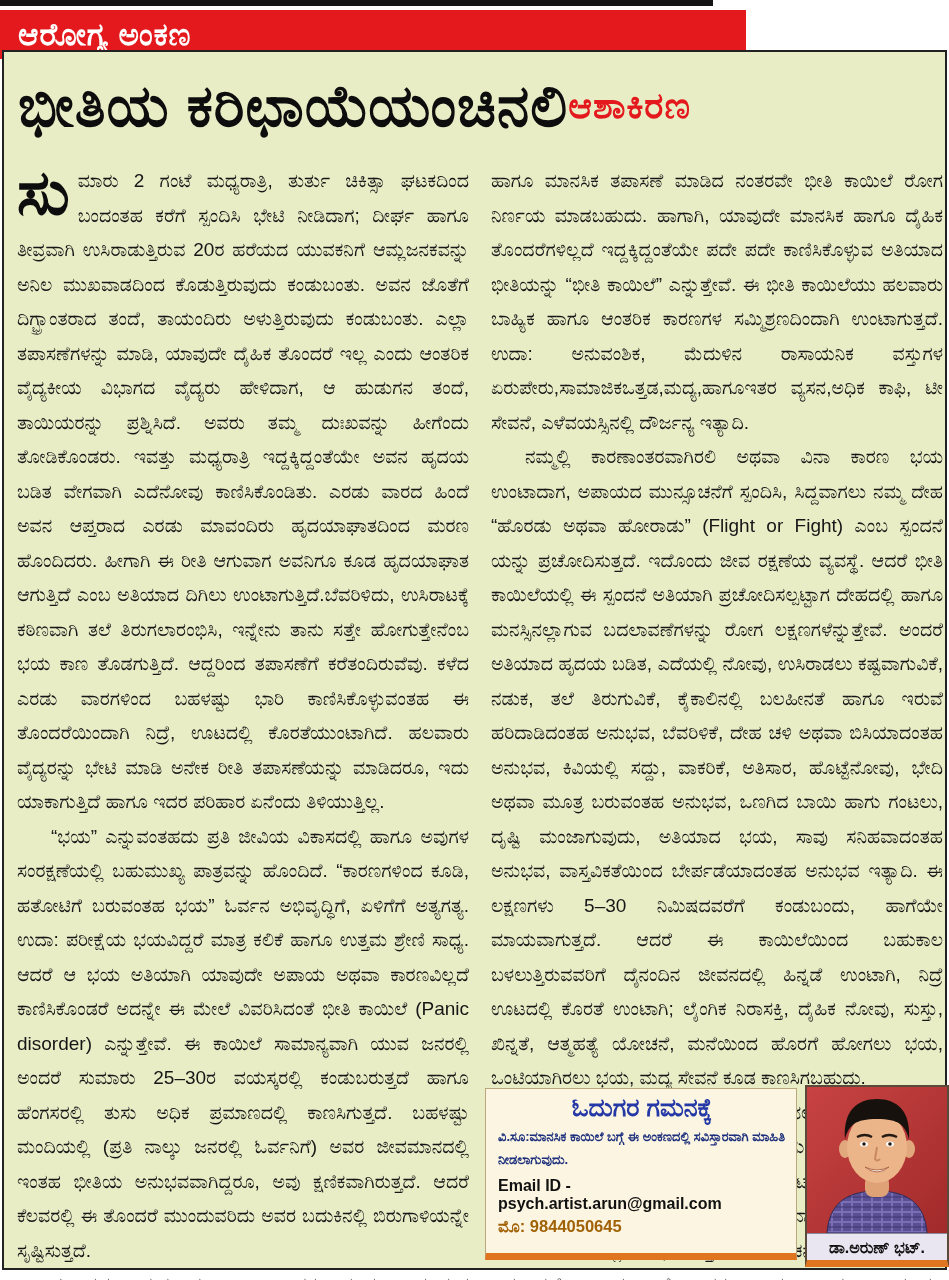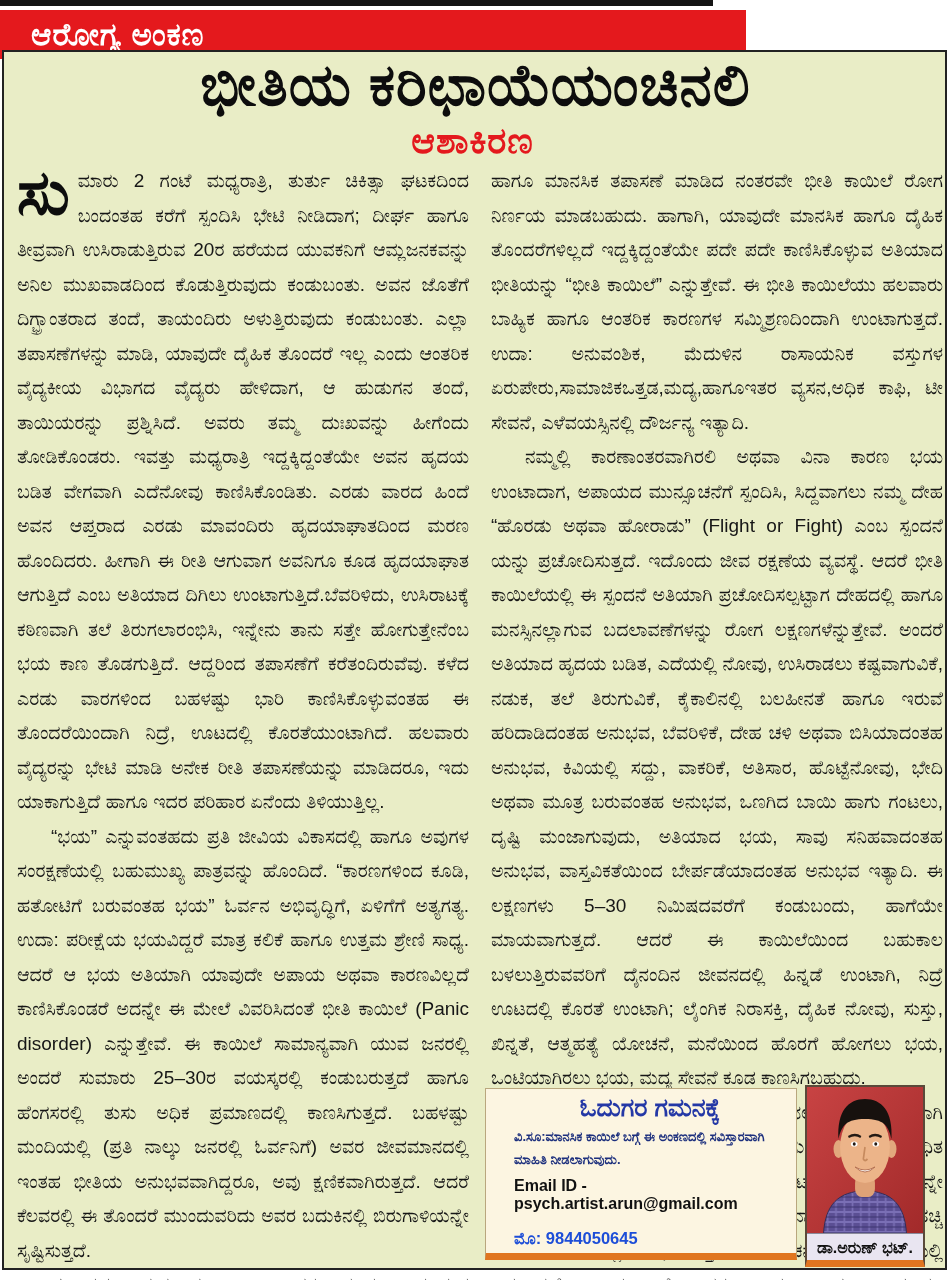--- a/index.html
+++ b/index.html
@@ -5,69 +5,69 @@
   html,body{margin:0;padding:0;}
   body{
     width:949px;height:1280px;position:relative;background:#ffffff;
     font-family:"Liberation Sans", sans-serif;overflow:hidden;
   }
   
   .top-strip{position:absolute;left:0;top:0;width:713px;height:6px;background:#141414;}
   
   .kicker-banner{
     position:absolute;left:0;top:10px;width:746px;height:49px;background:#e4191d;
-    color:#ffffff;font-weight:bold;font-size:31px;line-height:50px;padding-left:31px;
+    color:#ffffff;font-weight:bold;font-size:31px;line-height:50px;padding-left:18px;
     box-sizing:border-box;letter-spacing:1px;
   }
   
   .content-box{
     position:absolute;left:2px;top:50px;width:941px;height:1216px;
     background:#e9edc6;border:2px solid #222222;box-sizing:content-box;
   }
   .title-line{
     position:absolute;left:14px;top:6px;width:915px;height:96px;
-    display:flex;align-items:center;justify-content:center;white-space:nowrap;flex-direction:column;
+    display:flex;align-items:center;justify-content:flex-start;white-space:nowrap;
   }
   .title-black{font-size:58px;font-weight:bold;color:#0d0d0d;letter-spacing:1px;}
   .title-red{font-size:36px;font-weight:bold;color:#e4191d;letter-spacing:1px;padding-right:6px;}
   
   .col{
     position:absolute;top:112px;width:452px;text-align:justify;
     font-size:19px;line-height:34.5px;color:#161616;
   }
   .col1{left:13px;}
   .col2{left:487px;}
   .col p{margin:0;text-indent:34px;}
   .col p.first{text-indent:0;}
   .dropcap{
     float:left;font-size:62px;line-height:50px;font-weight:bold;color:#0d0d0d;
     padding:4px 8px 0 0;
   }
   
   .notice-box{
     position:absolute;left:481px;top:1036px;width:312px;height:172px;
     background:#fcf5e1;border:1px solid #b9a77e;border-bottom:7px solid #e0751f;
-    box-sizing:border-box;padding:4px 10px 0 28px;
+    box-sizing:border-box;padding:4px 10px 0 12px;
   }
   .notice-title{
     text-align:center;font-size:25px;font-weight:bold;color:#2438a6;margin:0 0 2px 0;
   }
   .notice-text{
     font-size:13px;font-weight:bold;color:#1c2f7d;line-height:23px;margin:0;
     text-align:left;
   }
   .notice-email{
-    font-size:16px;font-weight:bold;color:#111111;margin:6px 0 16px 0;
+    font-size:16px;font-weight:bold;color:#111111;margin:6px 0 4px 0;
   }
   .notice-mobile{
-    font-size:16.5px;font-weight:bold;color:#1d4ed8;margin:2px 0 0 0;
+    font-size:16.5px;font-weight:bold;color:#a16207;margin:2px 0 0 0;
   }
   
   .photo-box{
-    position:absolute;left:801px;top:1033px;width:120px;height:182px;
+    position:absolute;left:801px;top:1033px;width:144px;height:182px;
     border:2px solid #5a4a3a;border-bottom:7px solid #e0751f;box-sizing:border-box;
     background:#f9a8d4;
   }
   .photo-area{width:100%;height:146px;display:block;}
   .photo-caption{
     width:100%;height:27px;background:#e9e5f1;border-top:1px solid #8a8a9a;
     text-align:center;font-size:16px;font-weight:bold;color:#111111;line-height:27px;
     box-sizing:border-box;
   }
 </style>

